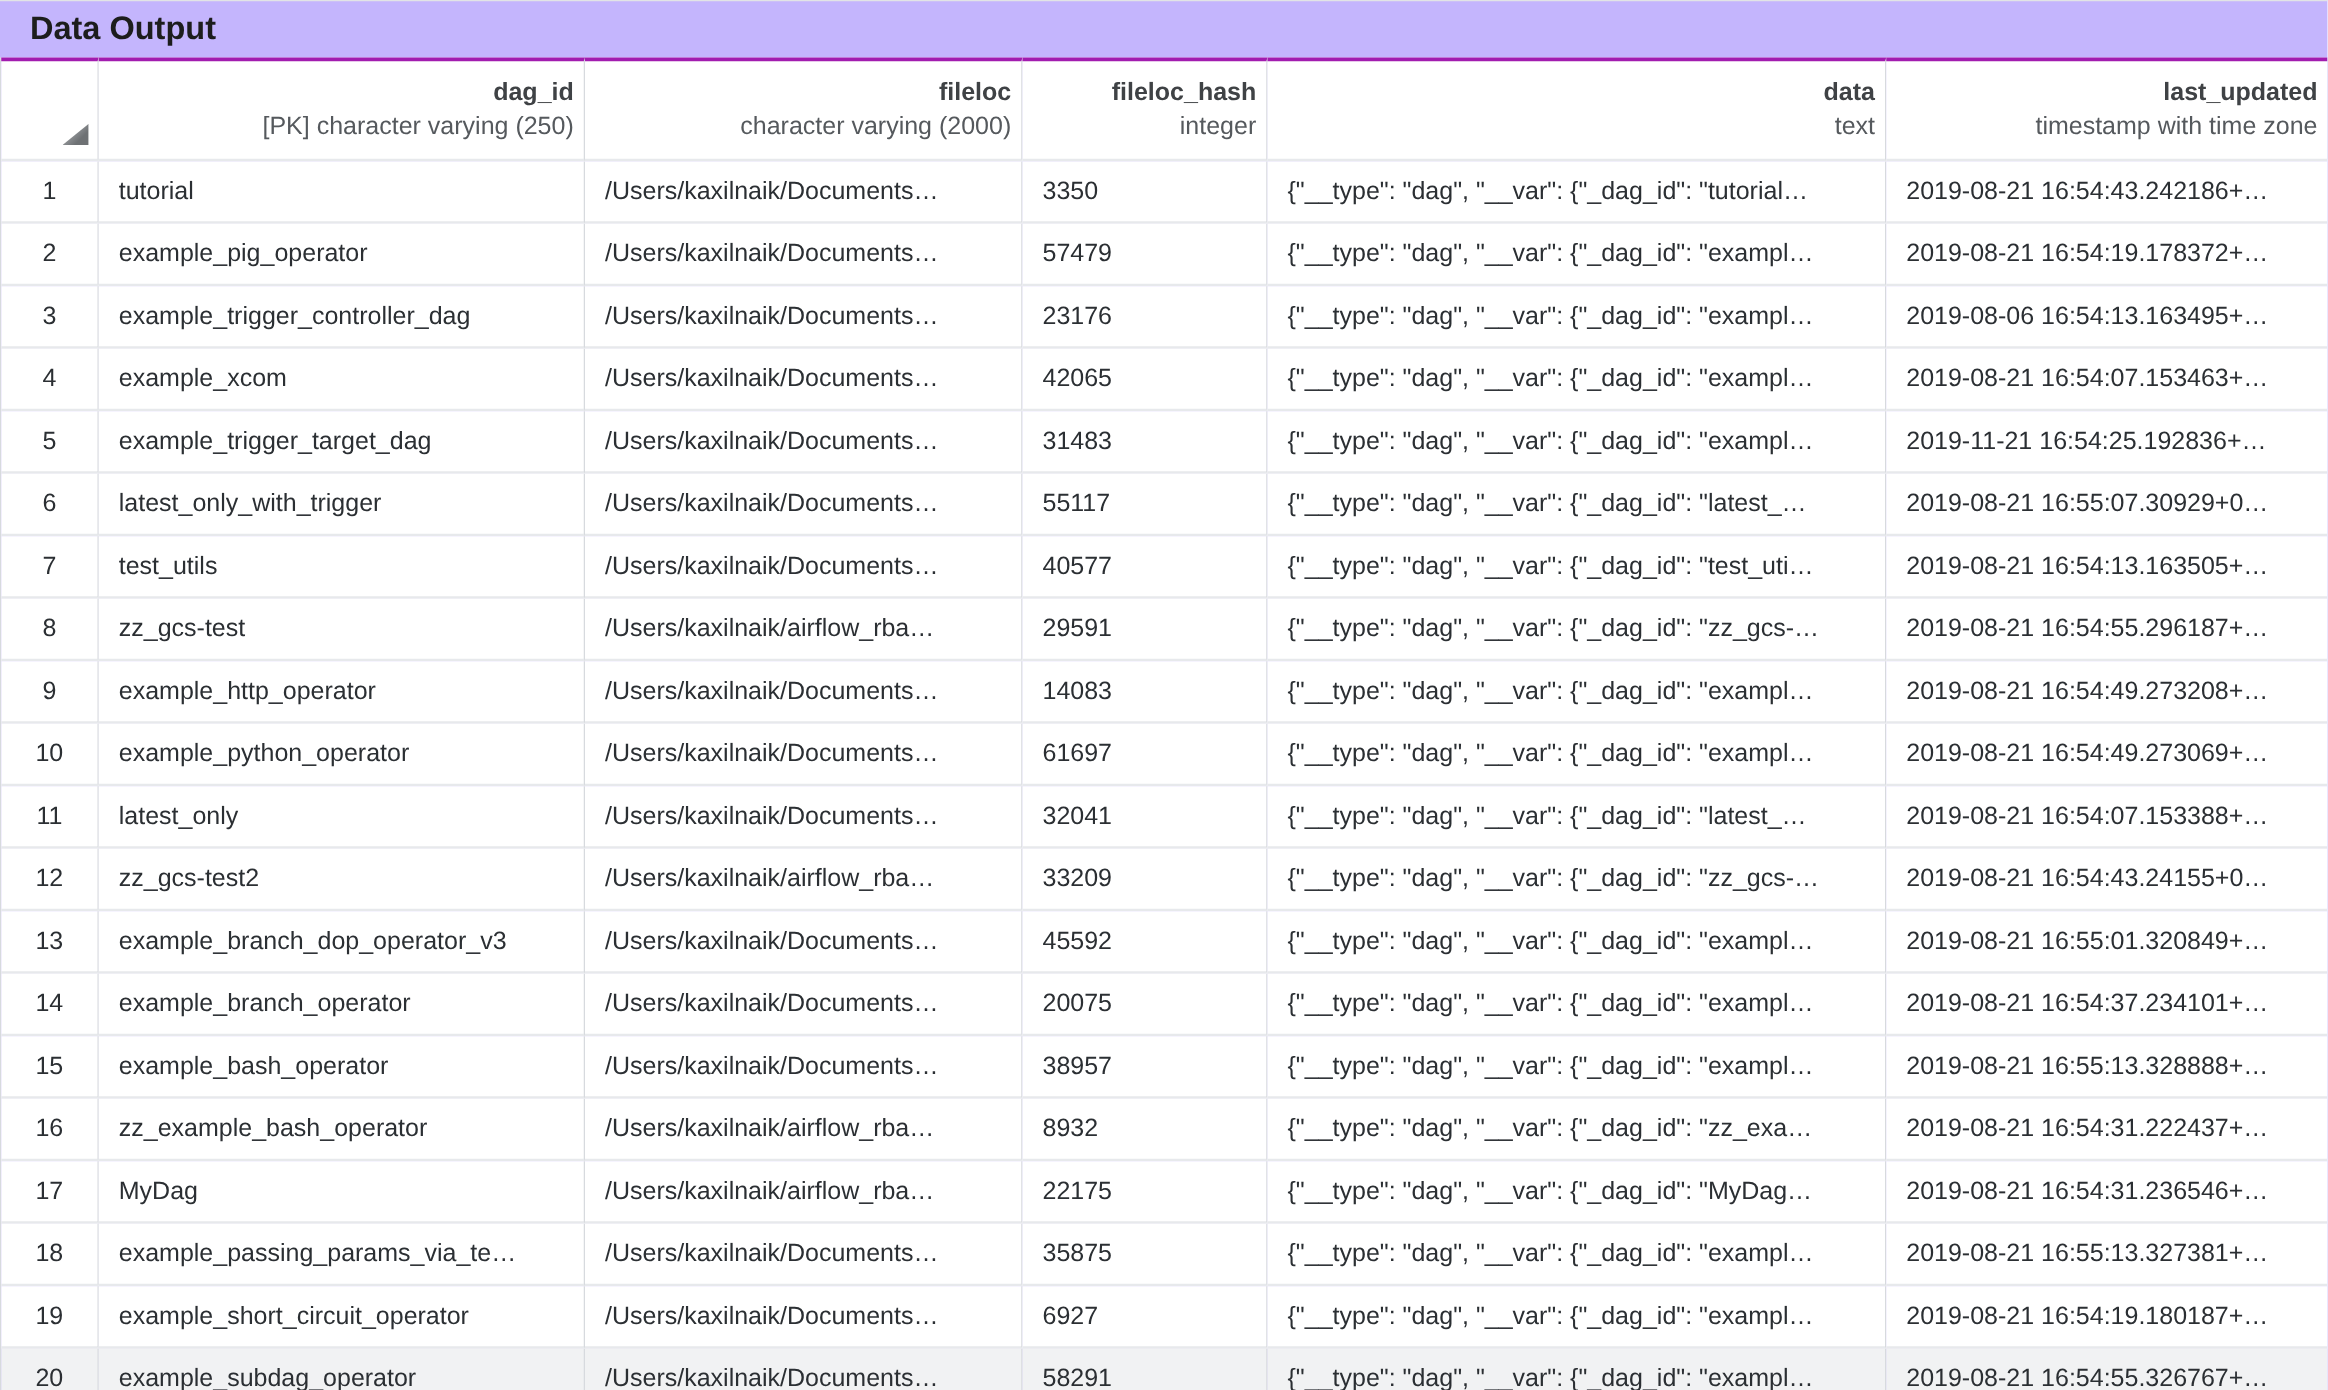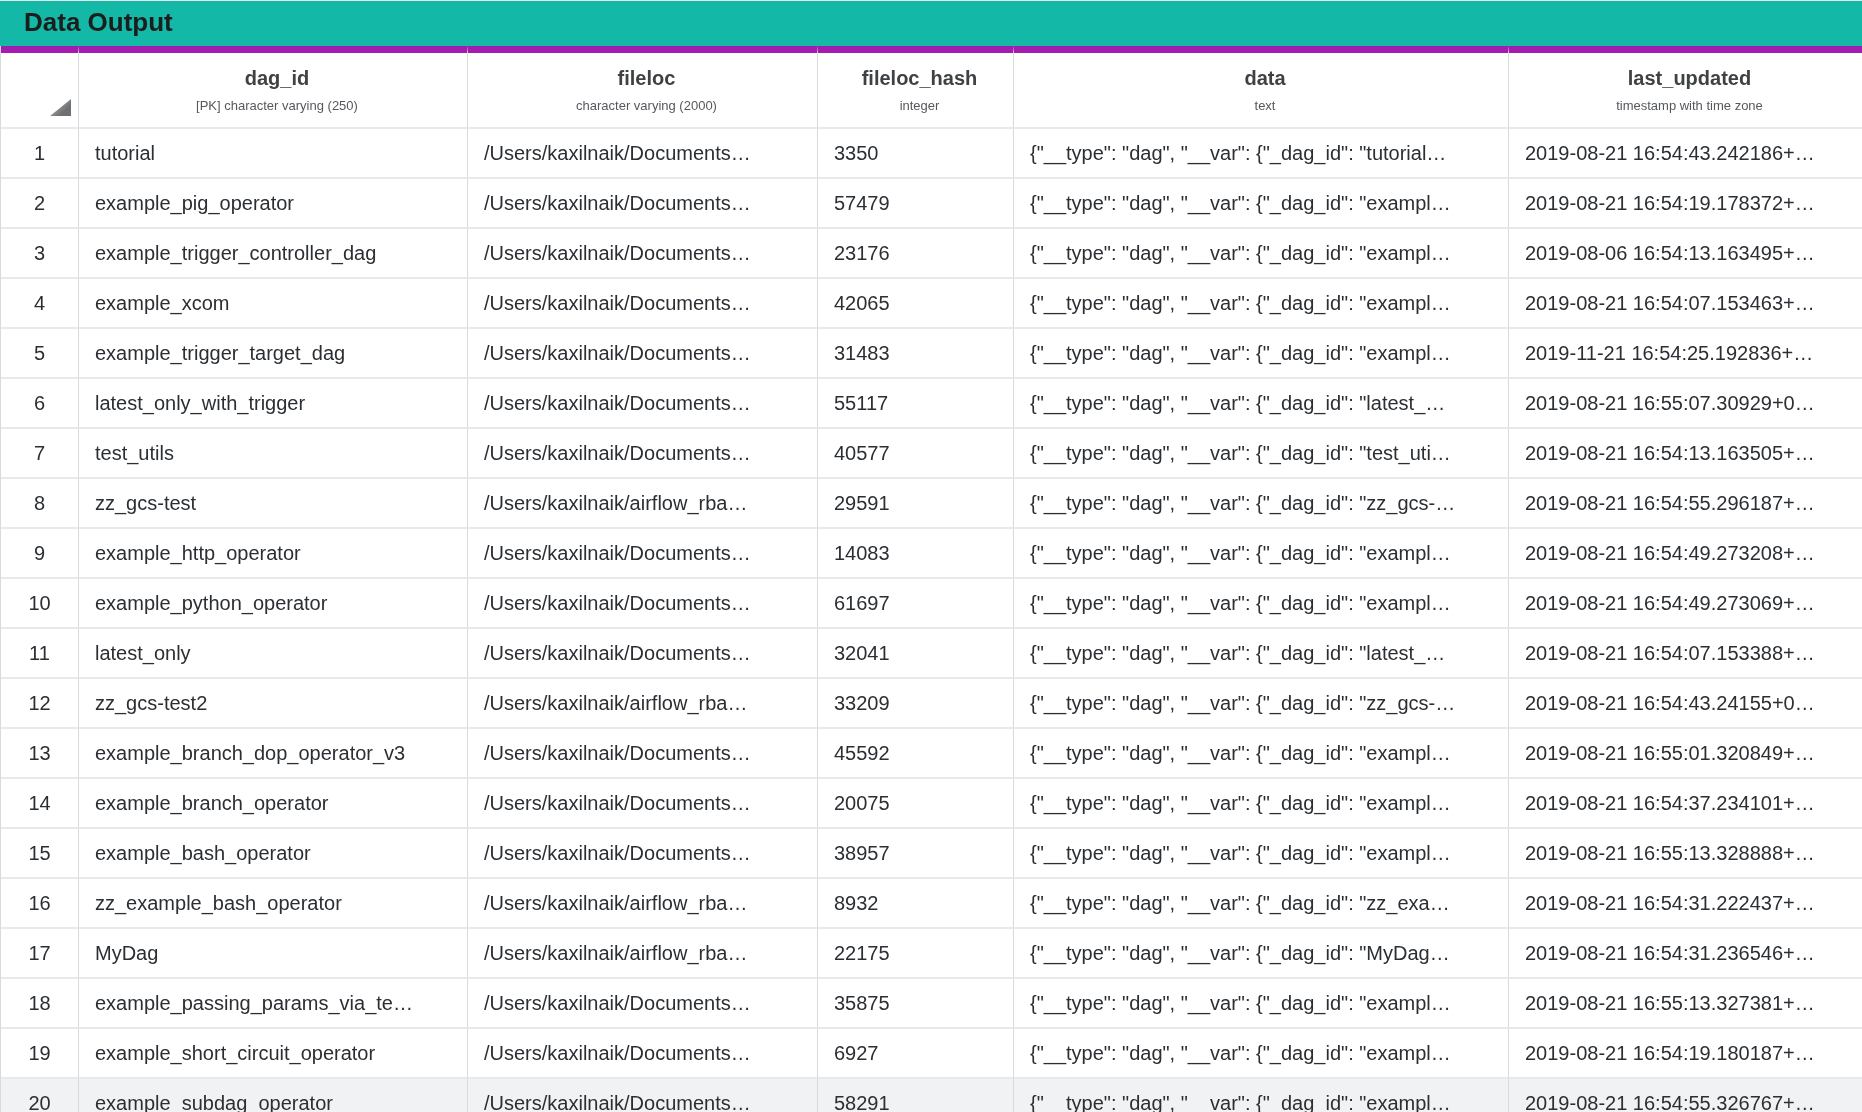--- a/index.html
+++ b/index.html
@@ -6,21 +6,21 @@
     margin: 0;
     padding: 0;
     background: #ffffff;
     font-family: "Liberation Sans", sans-serif;
   }
   .panel {
     position: relative;
     width: 1862px;
     height: 1112px;
     overflow: hidden;
-    background: #14b8a6;
+    background: #c4b5fd;
     border-top: 1px solid #e2e4e6;
     box-sizing: border-box;
   }
   .panel-title {
     height: 45px;
     box-sizing: border-box;
     padding: 6px 0 0 24px;
     font-size: 26px;
     font-weight: bold;
     color: #1d1d1d;
@@ -36,36 +36,36 @@
   table.grid th, table.grid td {
     box-sizing: border-box;
     border-right: 1px solid #d7dade;
     border-bottom: 2px solid #e7e9ec;
     background: #ffffff;
     overflow: hidden;
     white-space: nowrap;
   }
   thead th {
     height: 83px;
-    border-top: 7px solid #a21caf;
-    text-align: center;
+    border-top: 3px solid #a21caf;
+    text-align: right;
     vertical-align: top;
     padding: 11px 8px 0 16px;
     font-weight: normal;
     position: relative;
   }
   thead th.rownum-header { padding: 0; }
   .col-name {
     font-size: 20px;
     font-weight: bold;
     color: #3f4245;
     line-height: 28px;
   }
   .col-type {
-    font-size: 13px;
+    font-size: 20px;
     color: #55595d;
     line-height: 27px;
   }
   .select-all-triangle {
     position: absolute;
     right: 7px;
     bottom: 11px;
     width: 21px;
     height: 17px;
     background: linear-gradient(135deg, #c2c4c6 0%, #6e7174 70%);

